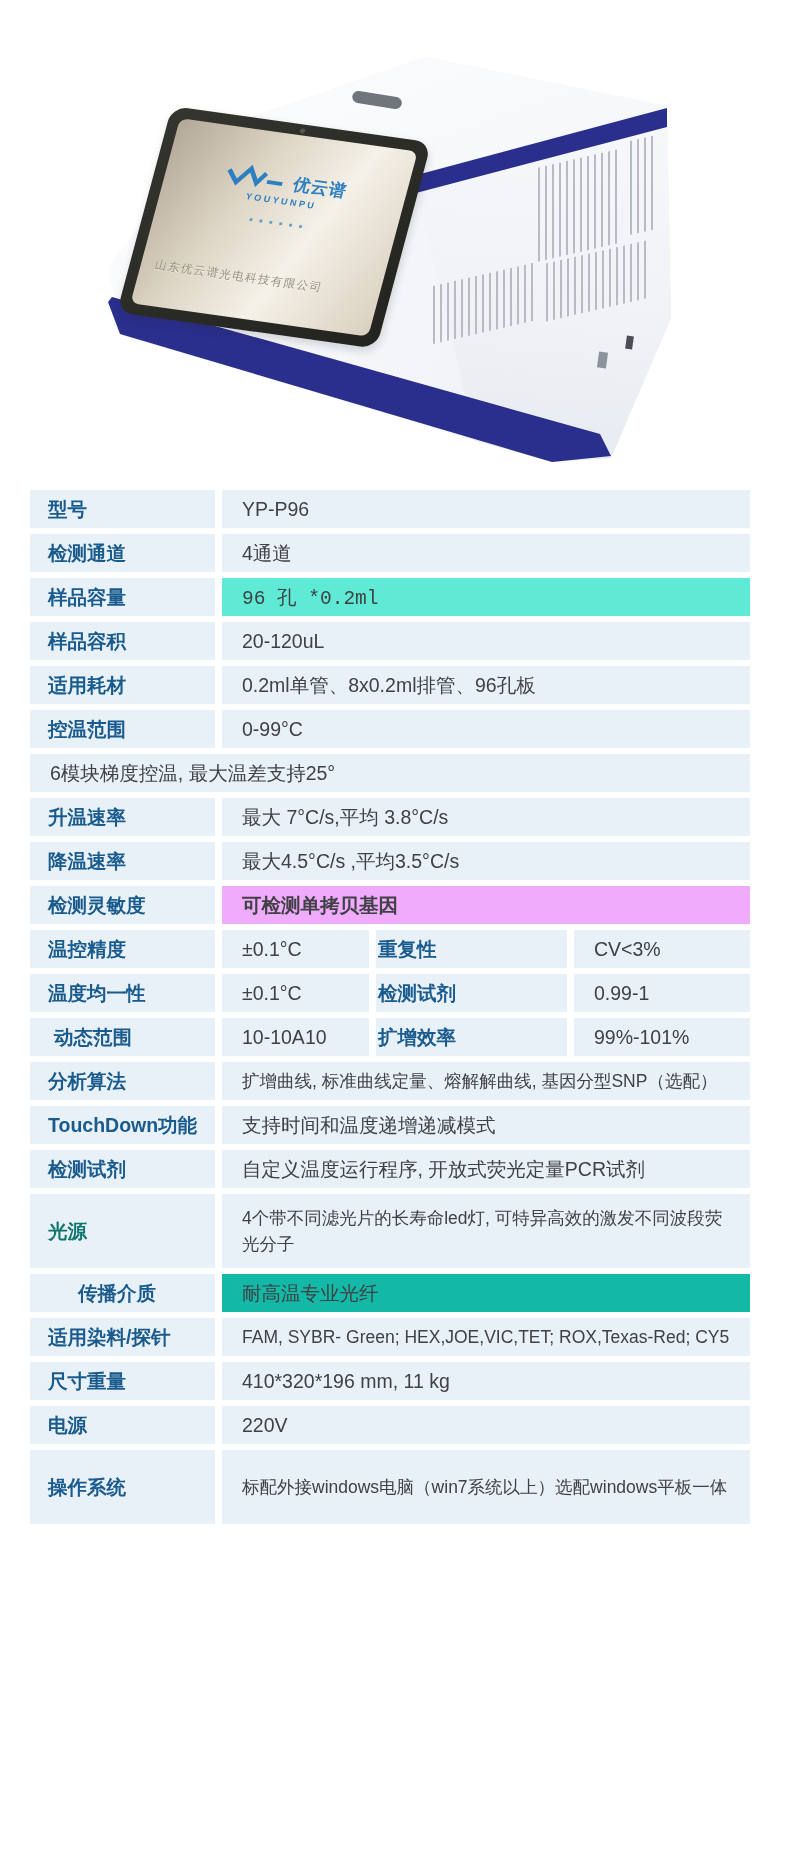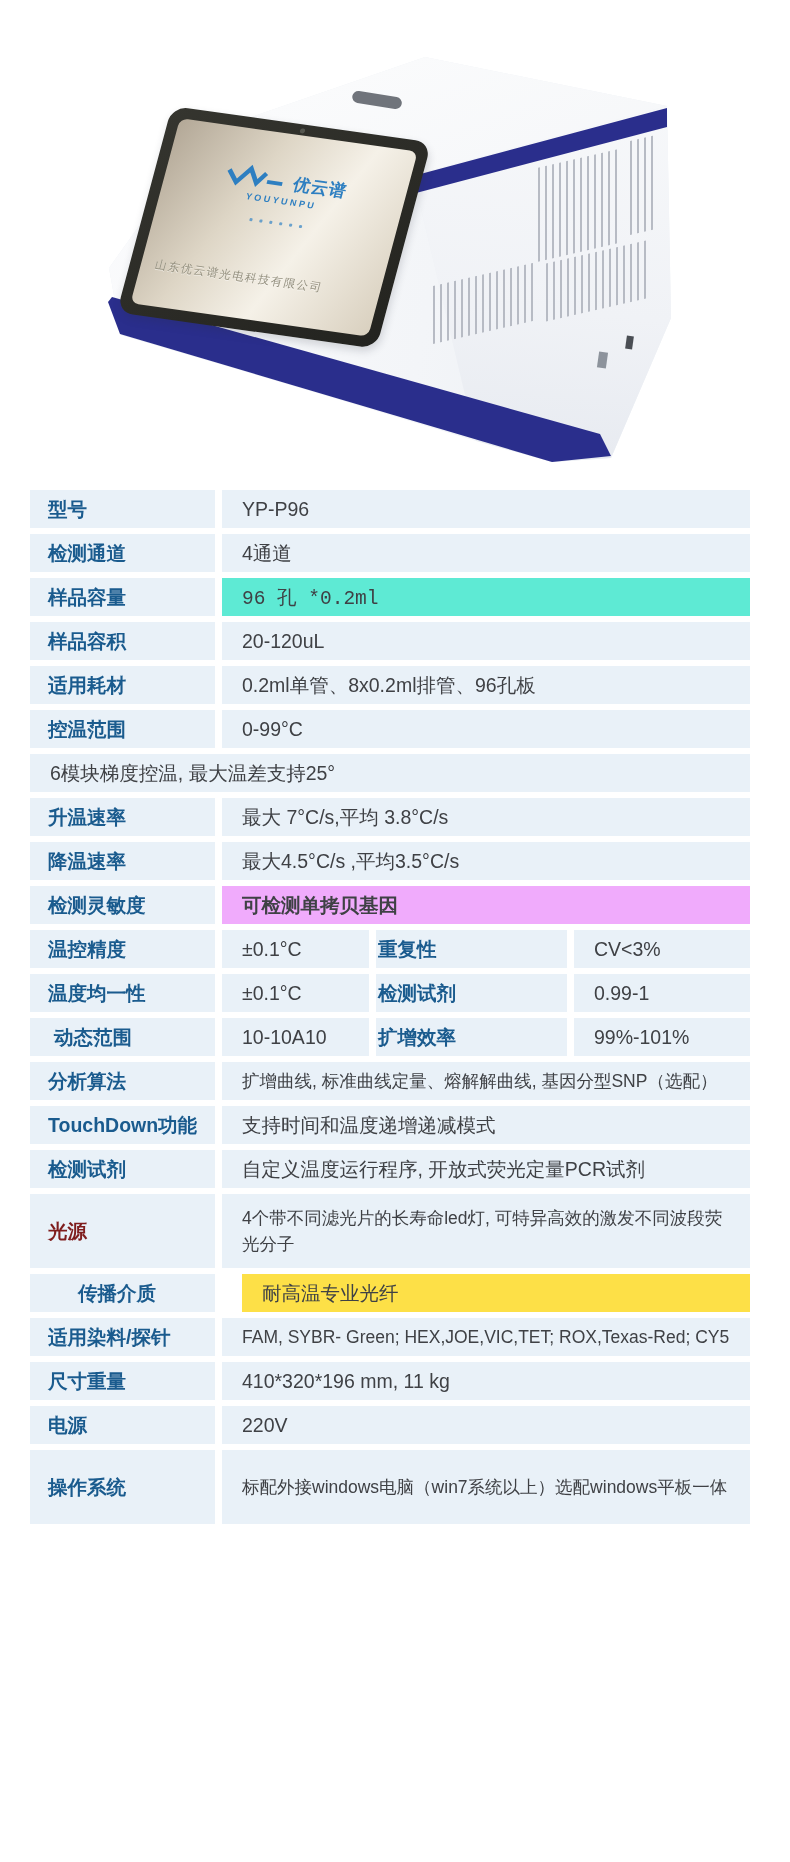--- a/index.html
+++ b/index.html
@@ -241,32 +241,32 @@
     </div>
     <div class="row">
       <div class="cell label" style="color: rgb(26, 91, 142); background: rgb(233, 241, 248);">
         <span>检测试剂</span>
       </div>
       <div class="cell value grow" style="background: rgb(233, 241, 248);">
         <span>自定义温度运行程序, 开放式荧光定量PCR试剂</span>
       </div>
     </div>
     <div class="row tall">
-      <div class="cell label" style="color: #7f1d1d; background: rgb(233, 241, 248);">
+      <div class="cell label" style="color: #0f766e; background: rgb(233, 241, 248);">
         <span>光源</span>
       </div>
       <div class="cell value grow small" style="background: rgb(233, 241, 248);">
         <span>4个带不同滤光片的长寿命led灯, 可特异高效的激发不同波段荧光分子</span>
       </div>
     </div>
     <div class="row">
       <div class="cell label" style="color: rgb(26, 91, 142); background: rgb(233, 241, 248); padding-left: 48px;">
         <span>传播介质</span>
       </div>
-      <div class="cell value grow" style="background: #fde047; margin-left: 20px;">
+      <div class="cell value grow" style="background: #14b8a6;">
         <span>耐高温专业光纤</span>
       </div>
     </div>
     <div class="row">
       <div class="cell label" style="color: rgb(26, 91, 142); background: rgb(233, 241, 248);">
         <span>适用染料/探针</span>
       </div>
       <div class="cell value grow small" style="background: rgb(233, 241, 248);">
         <span>FAM, SYBR- Green; HEX,JOE,VIC,TET; ROX,Texas-Red; CY5</span>
       </div>

